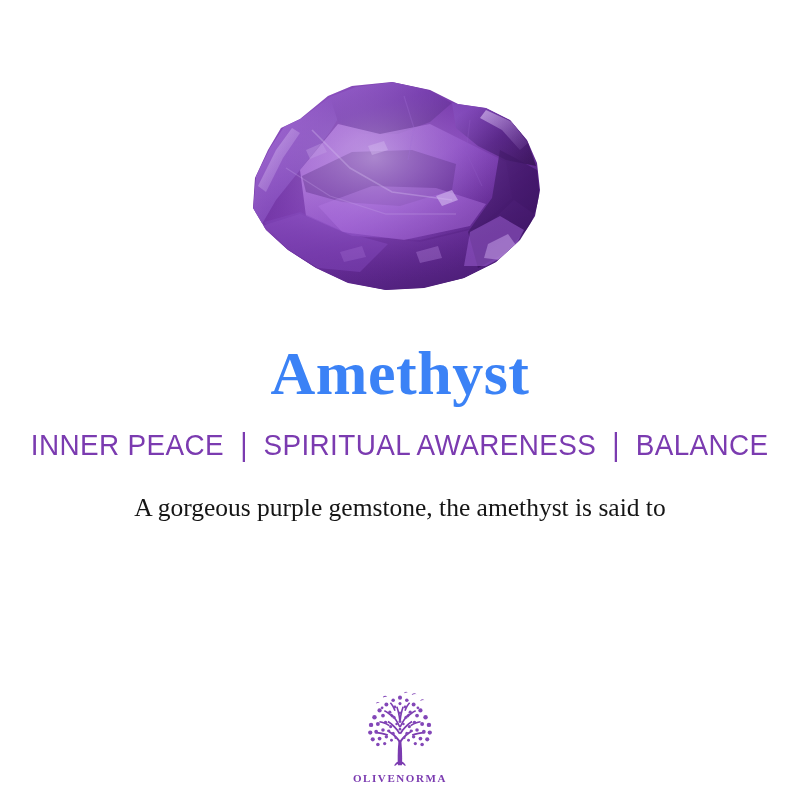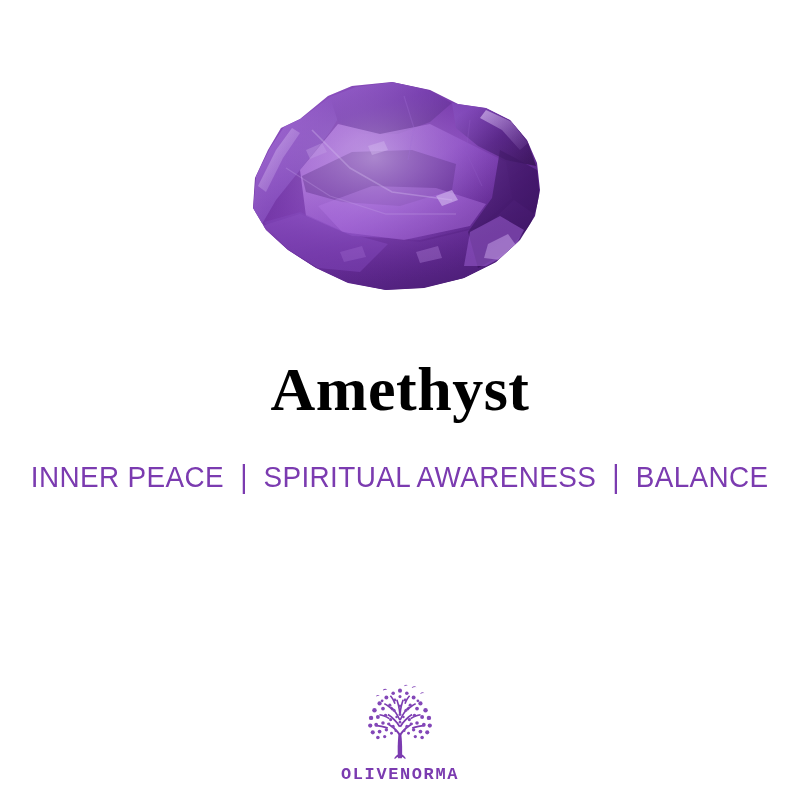--- a/index.html
+++ b/index.html
@@ -41,22 +41,22 @@
     display: block;
   }
 
   
   .title {
     font-family: "Liberation Serif", "DejaVu Serif", serif;
     font-weight: 700;
     font-size: 62px;
     line-height: 1;
     letter-spacing: 0.5px;
-    color: #000000;
-    margin: 16px;
+    color: #3b82f6;
+    margin: 0;
     padding-top: 22px;
     text-align: left;
     white-space: nowrap;
   }
 
   
   .subtitle {
     margin: 0;
     padding-top: 26px;
     text-align: center;
@@ -105,23 +105,23 @@
     flex-direction: column;
     align-items: center;
   }
   .logo-mark {
     width: 86px;
     height: 80px;
     display: block;
   }
   .logo-word {
     margin-top: 2px;
-    font-family: Liberation Mono, monospace;
+    font-family: Liberation Serif, serif;
     font-weight: 700;
-    font-size: 17px;
+    font-size: 11px;
     letter-spacing: 1.6px;
     color: #7B3BB0;
     text-align: center;
   }
 </style>
 </head>
 <body>
 
 <div class="card">
 
@@ -237,20 +237,21 @@
 
   <div class="subtitle">
     <span class="kw">INNER PEACE</span>
     <span class="sep">|</span>
     <span class="kw">SPIRITUAL AWARENESS</span>
     <span class="sep">|</span>
     <span class="kw">BALANCE</span>
   </div>
 
   <p class="desc">
+    <span class="line">A gorgeous purple gemstone, the amethyst is said to</span>
   </p>
 
   <div class="logo">
     <svg class="logo-mark" viewBox="0 0 100 94" aria-hidden="true">
       <g fill="#7B3BB0">
 
         <path d="M47.6,88.5 C47.0,80 47.2,70 48.2,60 L51.6,60 C52.5,70 52.8,80 52.3,88.5 Z"></path>
         <path d="M43.0,88.8 C44.5,86.0 46.4,84.3 48.4,83.6 L48.4,86.4 C46.8,87.0 45.4,87.8 44.4,88.9 Z"></path>
         <path d="M57.0,88.8 C55.5,86.0 53.6,84.3 51.6,83.6 L51.6,86.4 C53.2,87.0 54.6,87.8 55.6,88.9 Z"></path>
 

